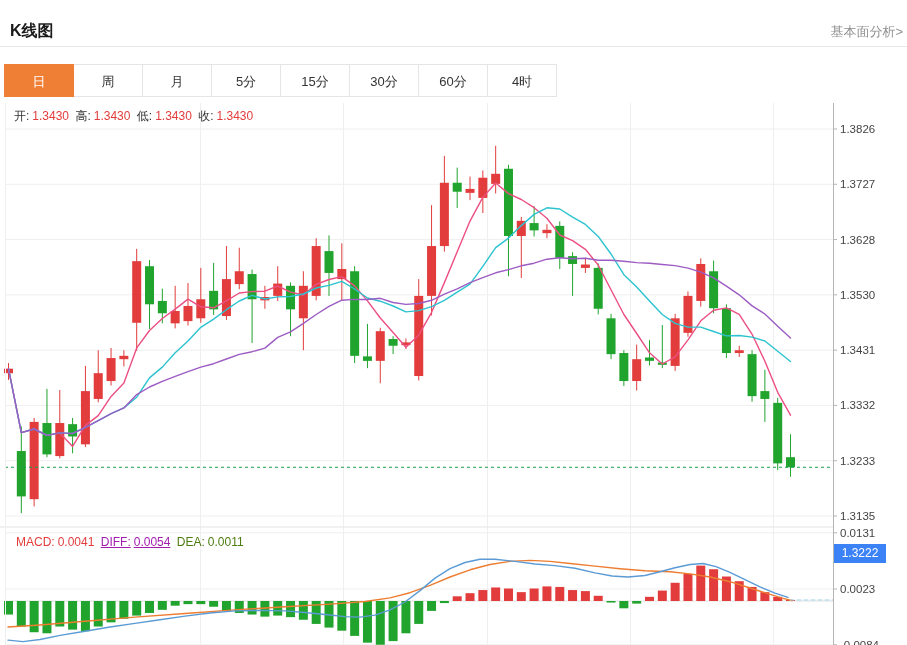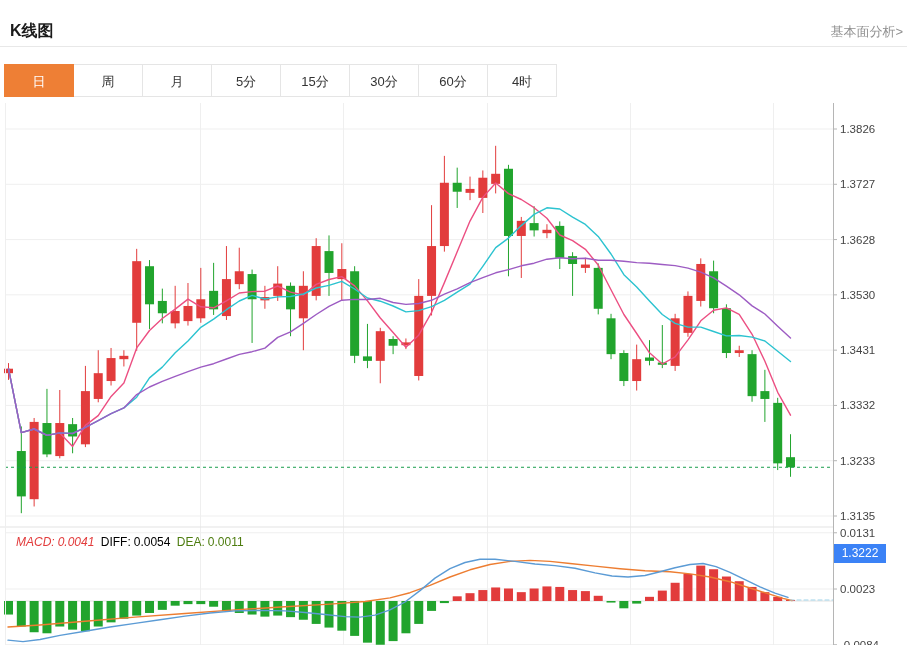--- a/index.html
+++ b/index.html
@@ -16,21 +16,21 @@
   .chart-wrap svg{position:absolute;left:0;top:0;}
   .lg{position:absolute;font-size:12px;white-space:nowrap;z-index:3;}
   .lg-ohlc{left:14px;top:8px;}
   .lg-ma{left:14px;top:29px;}
   .lg-macd{left:16px;top:435px;}
   .lg span{margin-right:3px;}
   .grp{margin-right:12px;}
   .lbl{color:#333;}
   .vred{color:#e23c3c;}
   .ma5{color:#ec4f82;} .ma10{color:#2cc3d0;} .ma20{color:#9d5cc3;}
-  .mc{color:#e23c3c;font-style:italic;} .df{color:#000000;} .de{color:#4d7c0f;}
+  .mc{color:#e23c3c;} .df{color:#a21caf;text-decoration:underline;} .de{color:#4d7c0f;}
   .price-tag{position:absolute;left:834px;top:360px;width:52px;height:19px;line-height:19px;
     text-align:center;background:#12a53c;color:#fff;font-size:12px;z-index:4;}
 </style>
 </head>
 <body>
 
 <div class="page">
   <div class="hdr-title">K线图</div>
   <a class="hdr-link">基本面分析&gt;</a>
   <div class="hdr-divider"></div>
@@ -279,20 +279,26 @@
         <line x1="833" y1="500" x2="837" y2="500" stroke="#b5b5b5"></line>
         <text x="840" y="504" font-size="11.5" fill="#444" font-family="&quot;Liberation Sans&quot;,sans-serif">1.3135</text>
         <line x1="833" y1="516.7752" x2="837" y2="516.7752" stroke="#b5b5b5"></line>
         <text x="840" y="520.7752" font-size="11.5" fill="#444" font-family="&quot;Liberation Sans&quot;,sans-serif">0.0131</text>
         <line x1="833" y1="573.0216" x2="837" y2="573.0216" stroke="#b5b5b5"></line>
         <text x="840" y="577.0216" font-size="11.5" fill="#444" font-family="&quot;Liberation Sans&quot;,sans-serif">0.0023</text>
         <line x1="833" y1="628.7472" x2="837" y2="628.7472" stroke="#b5b5b5"></line>
         <text x="840" y="632.7472" font-size="11.5" fill="#444" font-family="&quot;Liberation Sans&quot;,sans-serif">-0.0084</text>
       </svg>
 
+    <div class="lg lg-ohlc">
+      <span class="lbl">开:</span><span class="vred grp">1.3430</span>
+      <span class="lbl">高:</span><span class="vred grp">1.3430</span>
+      <span class="lbl">低:</span><span class="vred grp">1.3430</span>
+      <span class="lbl">收:</span><span class="vred">1.3430</span>
+    </div>
 
 
     <div class="lg lg-macd">
       <span class="mc">MACD:</span><span class="mc grp">0.0041</span>
       <span class="df">DIFF:</span><span class="df grp">0.0054</span>
       <span class="de">DEA:</span><span class="de">0.0011</span>
     </div>
 
     <div class="price-tag" style="top: 444px; background: #3b82f6;">1.3222</div>
   </div>

